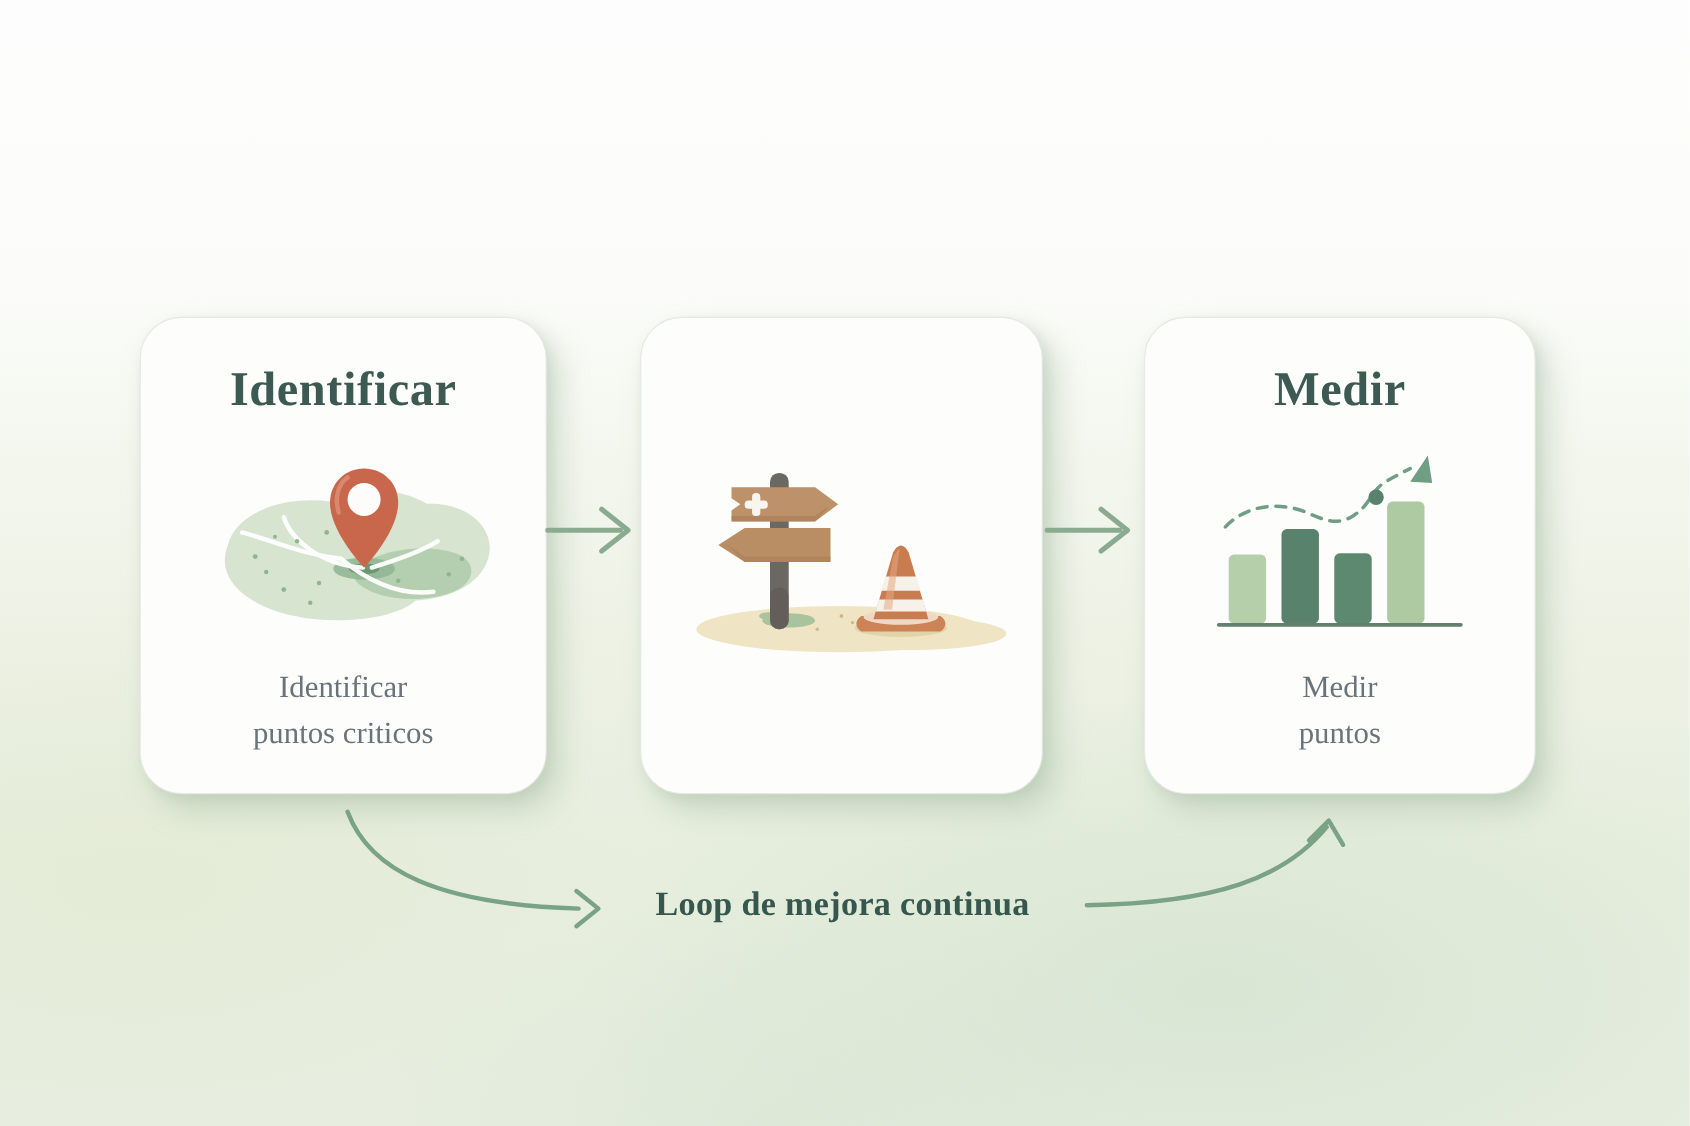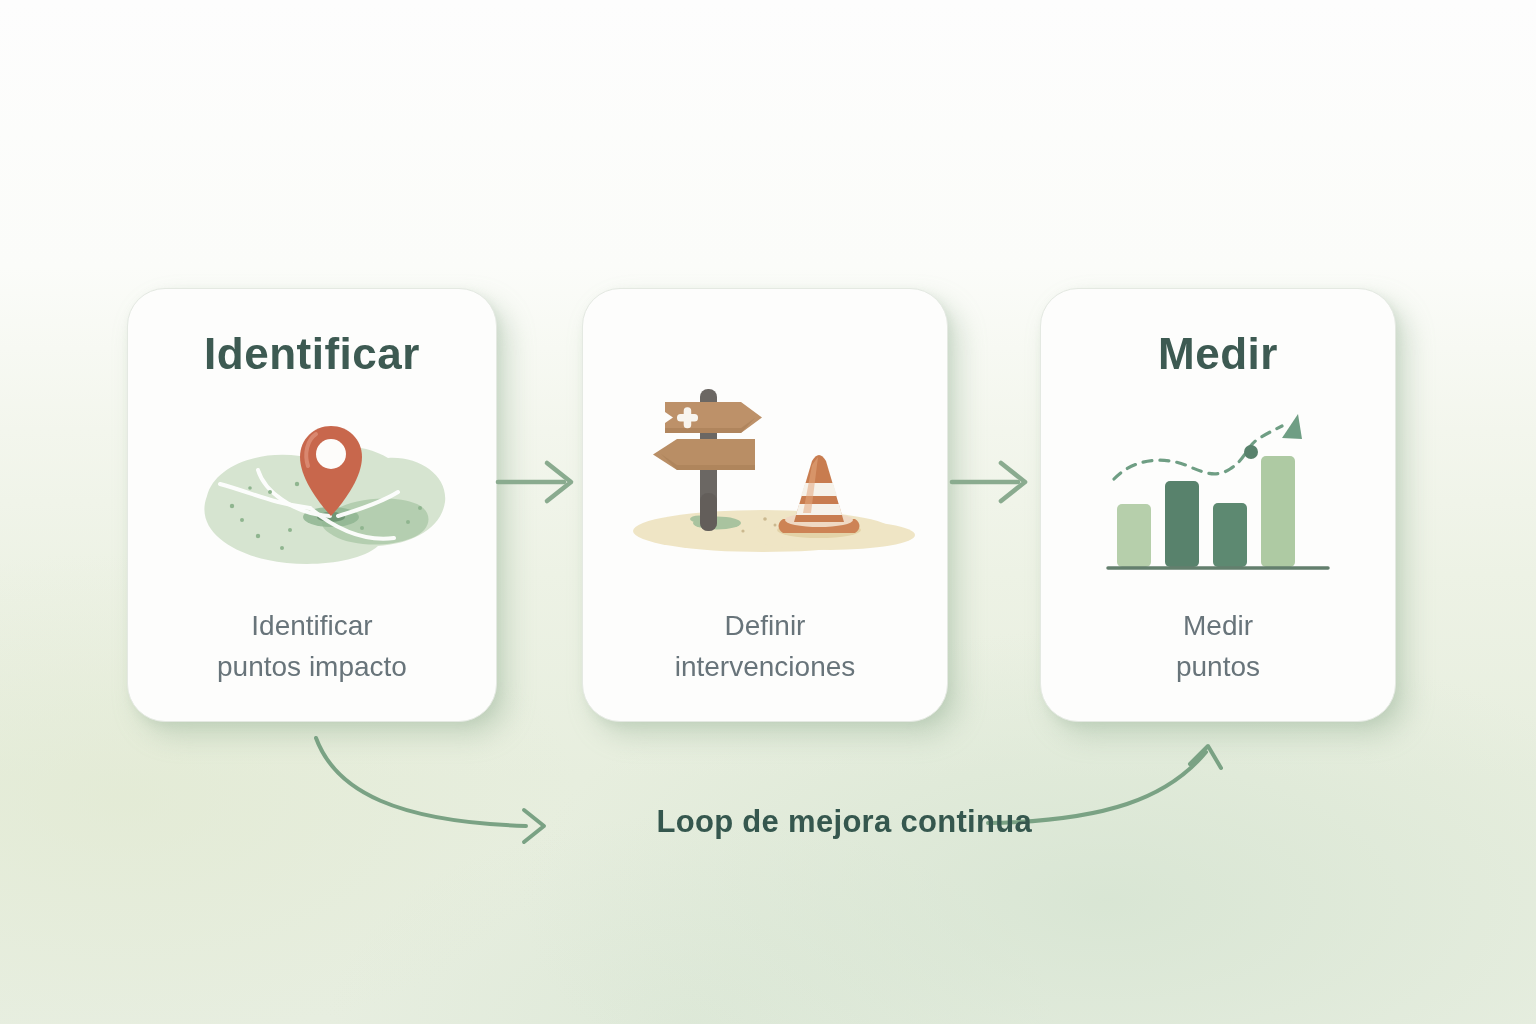--- a/index.html
+++ b/index.html
@@ -7,20 +7,21 @@
     width:1536px;height:1024px;overflow:hidden;
     font-family:"Liberation Sans", sans-serif;
   }
   .canvas{
     position:relative;width:1536px;height:1024px;
     background:
       radial-gradient(900px 420px at 72% 88%, rgba(205,223,203,0.55), transparent 65%),
       radial-gradient(700px 380px at 8% 78%, rgba(224,232,206,0.50), transparent 65%),
       radial-gradient(520px 300px at 45% 100%, rgba(210,226,206,0.40), transparent 70%),
       linear-gradient(180deg,#fdfdfd 0%,#fbfcf9 26%,#f3f6ed 42%,#edf2e5 56%,#e7eede 76%,#e7eee0 100%);
+    font-family: Liberation Serif, serif;
   }
   .card{
     position:absolute;top:288px;height:434px;
     background:#fdfdfc;
     border:1px solid #e4e9e2;
     border-radius:38px;
     box-shadow: 12px 14px 26px rgba(152,180,152,0.40), 3px 4px 10px rgba(160,185,160,0.20);
     display:flex;flex-direction:column;align-items:center;justify-content:space-between;
     padding:42px 16px 34px;box-sizing:border-box;
   }
@@ -32,21 +33,21 @@
   }
   .icon-wrap{flex:1;display:flex;align-items:center;justify-content:center;width:100%;}
   .card-subtitle{
     margin:0;font-size:28px;line-height:41px;color:#68747a;text-align:center;font-weight:400;
   }
   .flow-arrow{position:absolute;top:455px;}
   .arrow1{left:494px;}
   .arrow2{left:948px;}
   .loop-svg{position:absolute;left:300px;top:726px;}
   .loop-label{
-    position:absolute;left:500px;top:804px;width:532px;text-align:right;
+    position:absolute;left:500px;top:804px;width:532px;text-align:center;
     font-size:31px;font-weight:700;color:#35574e;letter-spacing:.3px;
   }
 </style>
 </head>
 <body>
 
 <div class="canvas">
 
   <section class="card card1">
     <h2 class="card-title">Identificar</h2>
@@ -75,21 +76,21 @@
           <circle cx="128" cy="134" r="2"></circle>
             <circle cx="88" cy="92" r="1.8"></circle>
         </g>
         <path d="M169 120 C 169 120, 138 88, 138 61 C 138 43, 152 30, 169 30 C 186 30, 200 43, 200 61 C 200 88, 169 120, 169 120 Z" fill="#c8674c"></path>
         <path fill="none" stroke="#dd9078" stroke-width="4" stroke-linecap="round" opacity="0.8" d="M146 70 C 142 58, 145 44, 154 38"></path>
         <circle cx="169" cy="58" r="15" fill="#fdfcfa"></circle>
       </svg>
     </div>
     <p class="card-subtitle">
       <span>Identificar</span><br>
-      <span>puntos impacto</span>
+      <span>puntos criticos</span>
     </p>
   </section>
 
   <section class="card card2">
     <div class="icon-wrap">
       <svg width="300" height="190" viewBox="0 0 300 190">
         <ellipse cx="148" cy="158" rx="130" ry="21" fill="#efe5c5"></ellipse>
         <ellipse cx="215" cy="162" rx="85" ry="15" fill="#efe5c5"></ellipse>
         <ellipse cx="204" cy="157" rx="42" ry="8" fill="#e3d3a8"></ellipse>
         <ellipse cx="102" cy="150" rx="24" ry="6.5" fill="#a9c39f"></ellipse>
@@ -112,24 +113,20 @@
           <path d="M184 131 L224 131 L227 142 L181 142 Z" fill="#f6f2ea"></path>
           <path d="M197 92 L203 84 L196 140 L188 140 Z" fill="#e3a87e" opacity="0.55"></path>
         </g>
         <g fill="#cbb98f">
           <circle cx="150" cy="146" r="1.8"></circle>
             <circle cx="160" cy="152" r="1.5"></circle>
             <circle cx="128" cy="158" r="1.6"></circle>
         </g>
       </svg>
     </div>
-    <p class="card-subtitle">
-      <span>Definir</span><br>
-      <span>intervenciones</span>
-    </p>
   </section>
 
   <section class="card card3">
     <h2 class="card-title">Medir</h2>
     <div class="icon-wrap">
       <svg width="260" height="180" viewBox="0 0 260 180">
         <rect x="29" y="103" width="34" height="63" rx="5" fill="#b6cfab"></rect>
         <rect x="77" y="80" width="34" height="86" rx="5" fill="#58826c"></rect>
         <rect x="125" y="102" width="34" height="64" rx="5" fill="#5d8971"></rect>
         <rect x="173" y="55" width="34" height="111" rx="5" fill="#aecaa3"></rect>

